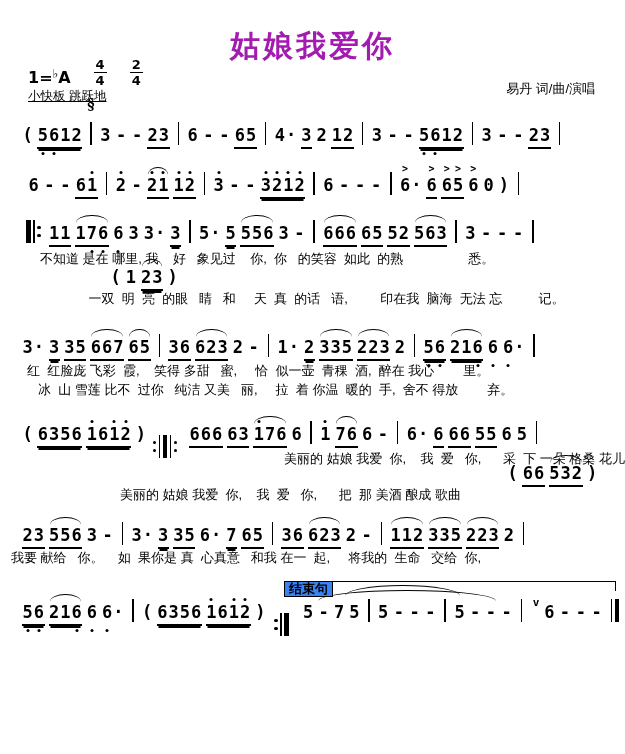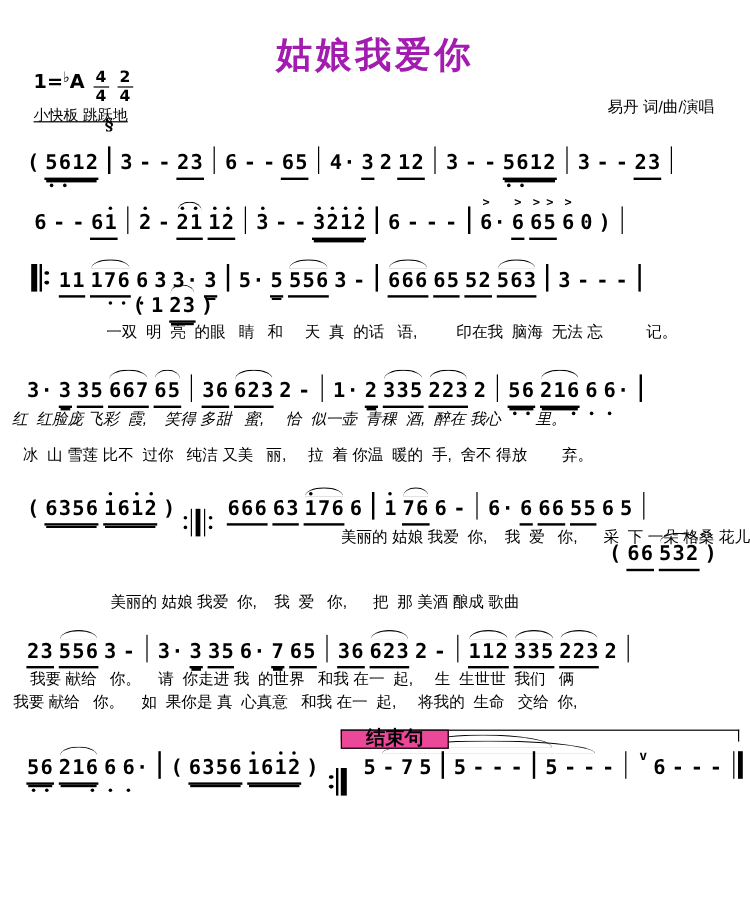--- a/index.html
+++ b/index.html
@@ -1,21 +1,21 @@
 <!DOCTYPE html>
 <html><head>
 <meta charset="utf-8">
 <style>
   html,body{margin:0;padding:0;background:#fff;}
   .page{position:relative;width:625px;height:754px;background:#ffffff;overflow:hidden;
         font-family:"Liberation Sans",sans-serif;color:#000;}
   .title{margin:26px 0 0;text-align:center;font-size:30px;font-weight:bold;letter-spacing:3px;
          font-family:"Liberation Sans",sans-serif;}
   .keysig{position:absolute;left:28px;top:58px;font-size:16px;font-weight:bold;
-          font-family:"DejaVu Sans",sans-serif;display:flex;align-items:flex-start;gap:7px;}
+          font-family:"DejaVu Sans",sans-serif;display:flex;align-items:flex-end;gap:23px;}
   .flat{font-size:12px;position:relative;top:-5px;}
   .frac{display:inline-flex;flex-direction:column;align-items:center;font-size:13px;line-height:1;font-weight:bold;}
   .frac .num{border-bottom:1.4px solid #000;padding:0 2px 1px;}
   .frac .den{padding-top:1px;}
   .tempo{position:absolute;left:28px;top:88px;font-size:12.5px;text-decoration:underline;}
   .credits{position:absolute;right:30px;top:80px;font-size:13px;}
   #score{position:absolute;left:0;top:112px;width:625px;}
   .music{display:flex;align-items:baseline;font-weight:bold;font-size:17px;height:30px;
          position:relative;white-space:nowrap;font-family:"DejaVu Sans Mono",monospace;}
   .tok{display:inline-flex;position:relative;margin:0 2px;line-height:1.15;}
@@ -38,22 +38,22 @@
   .thin{width:1.5px;height:23px;background:#000;}
   .thick{width:4.5px;height:23px;background:#000;}
   .rdots{display:flex;flex-direction:column;gap:4.5px;}
   .rdots::before,.rdots::after{content:'';width:3.5px;height:3.5px;border-radius:50%;background:#000;}
   .segno{position:absolute;top:-26px;left:-3px;font-size:14px;font-weight:bold;
          font-family:"DejaVu Serif",serif;}
   .breath{font-size:11px;position:relative;top:-12px;margin-left:4px;font-weight:bold;}
   .lyric{font-size:13px;line-height:18px;height:18px;white-space:pre;
          font-family:"Liberation Sans",sans-serif;}
   .ebracket{position:absolute;top:-14px;height:9px;border:1.5px solid #000;border-bottom:none;}
-  .elabel{position:absolute;left:-1px;top:-1px;border:1.5px solid #000;background:#ec4899;
-          font-size:16px;line-height:14px;padding:0 20px;font-weight:bold;white-space:nowrap;
+  .elabel{position:absolute;left:-1px;top:-1px;border:1.5px solid #000;background:#3b82f6;
+          font-size:13px;line-height:14px;padding:0 4px;font-weight:bold;white-space:nowrap;
           font-family:"Liberation Sans",sans-serif;}
 </style>
 </head>
 <body>
 
 <div class="page">
   <h1 class="title" style="color: #a21caf;">姑娘我爱你</h1>
   <div class="keysig">
     <span><span>1=</span><span class="flat">♭</span><span>A</span></span>
     <span class="frac">
@@ -344,20 +344,21 @@
         <span class="tok dash">
           <span class="ch">-</span>
         </span>
         <span class="tok dash">
           <span class="ch">-</span>
         </span>
         <span class="barw">
           <span class="thin"></span>
         </span>
       </div>
+      <div class="line lyric" style="padding-left: 40px; margin-top: 4px;">不知道 是在 哪里, 我    好   象见过    你,  你   的笑容  如此  的熟                  悉。</div>
       <div class="line music" style="padding-left: 108px; margin-top: 0px; height: 24px;">
         <span class="tok">
           <span class="ch">(</span>
         </span>
         <span class="tok">
           <span class="ch">1</span>
         </span>
         <span class="tok u2">
           <span class="ch">2</span>
           <span class="ch">3</span>
@@ -452,22 +453,22 @@
           <span class="ch db">6</span>
         </span>
         <span class="tok">
           <span class="ch db">6</span>
           <span class="ch">·</span>
         </span>
         <span class="barw">
           <span class="thin"></span>
         </span>
       </div>
-      <div class="line lyric" style="padding-left: 10px; margin-top: 2px; font-style: italic;">红  红脸庞 飞彩  霞,    笑得 多甜   蜜,     恰  似一壶  青稞  酒,  醉在 我心        里。</div>
-      <div class="line lyric" style="padding-left: 19px; margin-top: 12px;">冰  山 雪莲 比不  过你   纯洁 又美   丽,     拉  着 你温  暖的  手,  舍不 得放        弃。</div>
+      <div class="line lyric" style="padding-left: 27px; margin-top: 2px;">红  红脸庞 飞彩  霞,    笑得 多甜   蜜,     恰  似一壶  青稞  酒,  醉在 我心        里。</div>
+      <div class="line lyric" style="padding-left: 38px; margin-top: 1px;">冰  山 雪莲 比不  过你   纯洁 又美   丽,     拉  着 你温  暖的  手,  舍不 得放        弃。</div>
       <div class="line music" style="padding-left: 20px; margin-top: 18px;">
         <span class="tok">
           <span class="ch">(</span>
         </span>
         <span class="tok u2">
           <span class="ch">6</span>
           <span class="ch">3</span>
           <span class="ch">5</span>
           <span class="ch">6</span>
         </span>
@@ -562,21 +563,21 @@
         <span class="tok u1">
           <span class="ch">5</span>
           <span class="ch">3</span>
           <span class="ch">2</span>
           <span class="arc"></span>
         </span>
         <span class="tok">
           <span class="ch">)</span>
         </span>
       </div>
-      <div class="line lyric" style="padding-left: 92px; margin-top: 18px;">美丽的 姑娘 我爱  你,    我  爱   你,      把  那 美酒 酿成 歌曲</div>
+      <div class="line lyric" style="padding-left: 120px; margin-top: 0px;">美丽的 姑娘 我爱  你,    我  爱   你,      把  那 美酒 酿成 歌曲</div>
       <div class="line music" style="padding-left: 20px; margin-top: 14px;">
         <span class="tok u1">
           <span class="ch">2</span>
           <span class="ch">3</span>
         </span>
         <span class="tok u1">
           <span class="ch">5</span>
           <span class="ch">5</span>
           <span class="ch">6</span>
           <span class="arc"></span>
@@ -652,21 +653,20 @@
           <span class="ch">3</span>
           <span class="arc"></span>
         </span>
         <span class="tok">
           <span class="ch">2</span>
         </span>
         <span class="barw">
           <span class="thin"></span>
         </span>
       </div>
-      <div class="line lyric" style="padding-left: 25px; margin-top: 2px;">我要 献给   你。    请  你走进 我  的世界   和我 在一  起,     生  生世世  我们   俩</div>
       <div class="line lyric" style="padding-left: 11px; margin-top: 1px;">我要 献给   你。    如  果你是 真  心真意   和我 在一  起,     将我的  生命   交给  你,</div>
       <div class="line music" style="padding-left: 20px; margin-top: 28px;">
         <span class="tok u2">
           <span class="ch db">5</span>
           <span class="ch db">6</span>
         </span>
         <span class="tok u2">
           <span class="ch">2</span>
           <span class="ch">1</span>
           <span class="ch db">6</span>

